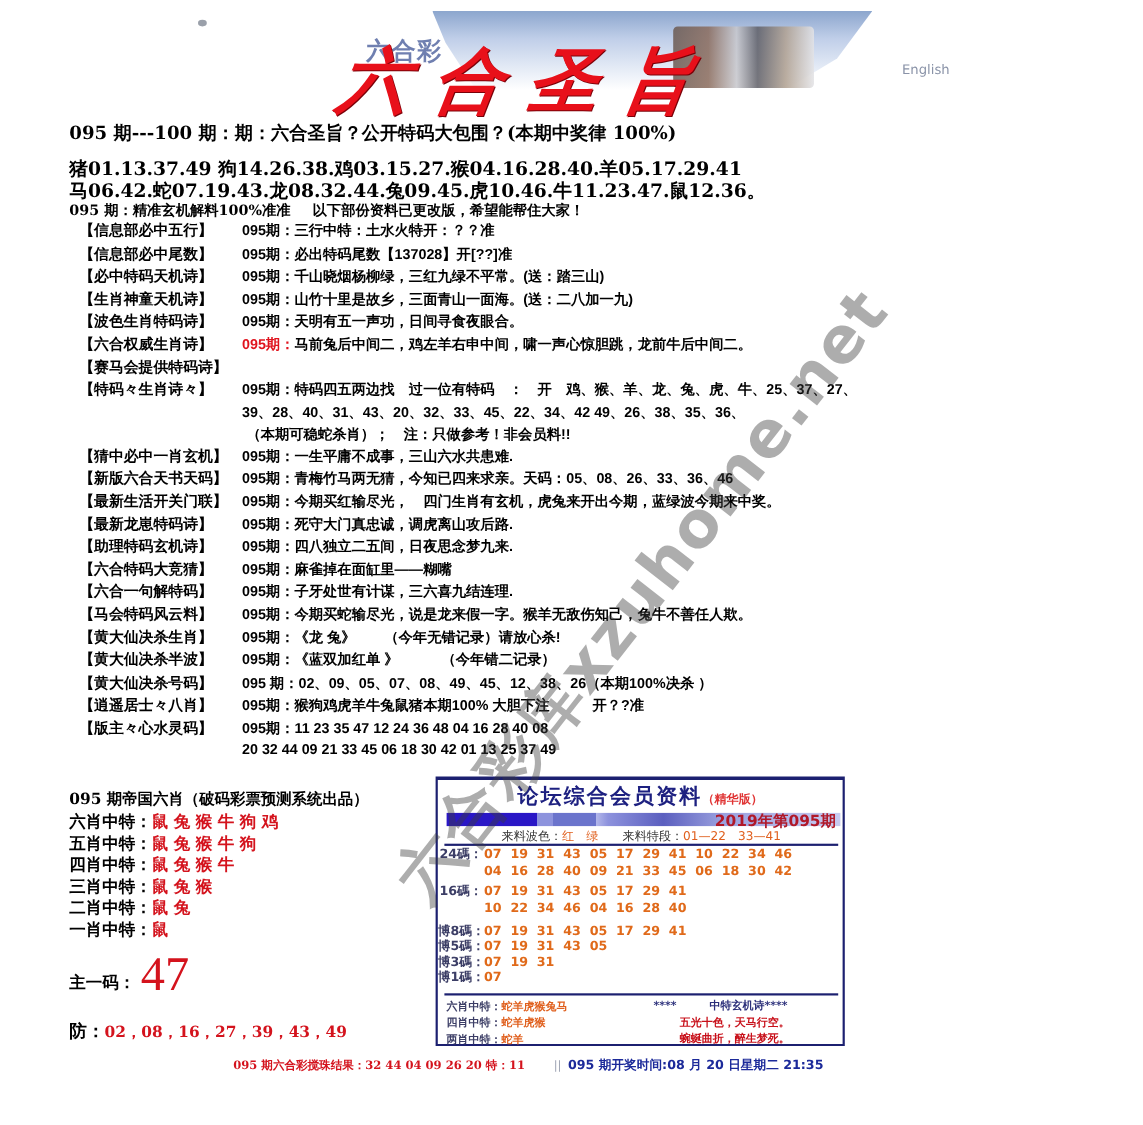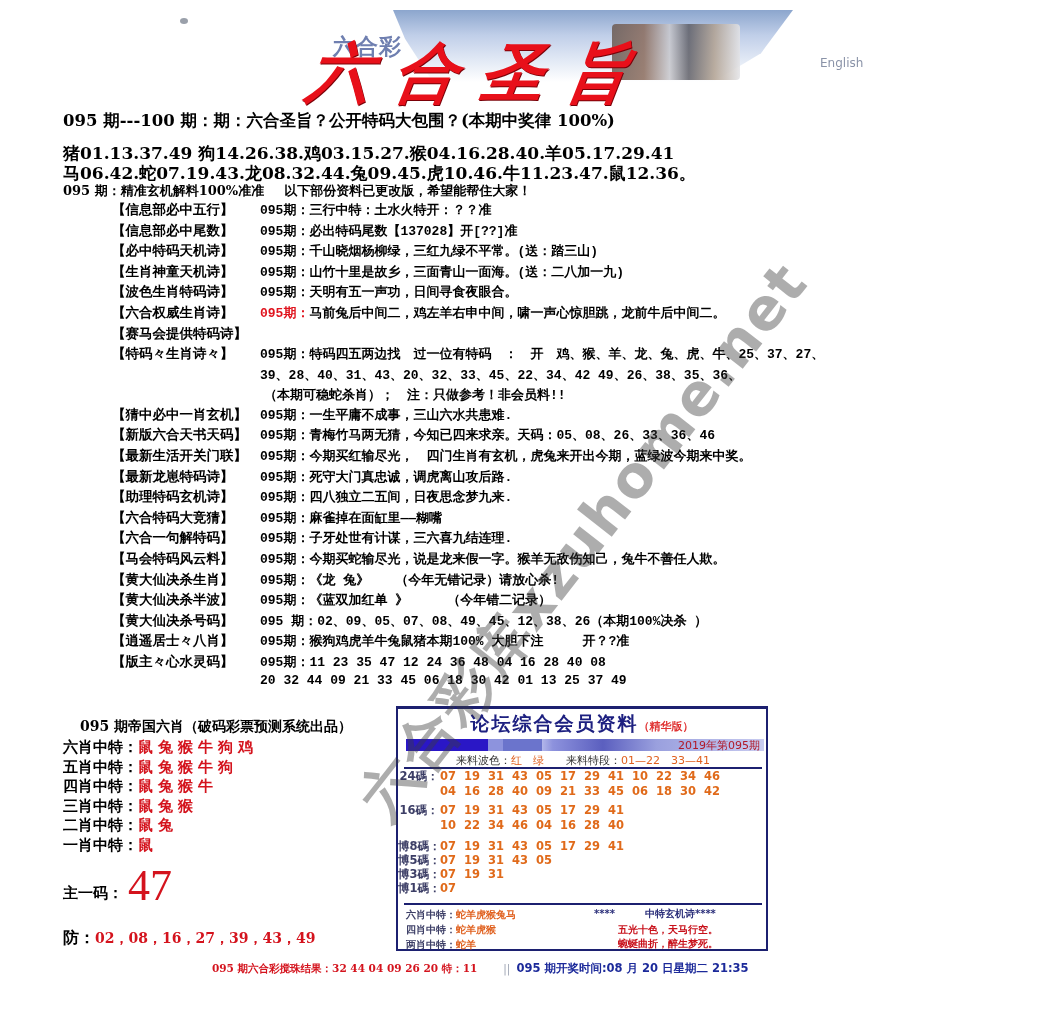--- a/index.html
+++ b/index.html
@@ -32,50 +32,50 @@
   .headline { position: absolute; left: 63px; top: 110px; font-family: "DejaVu Serif", serif; font-weight: bold; font-size: 16.5px; }
 
   .zodiac { position: absolute; left: 63px; font-family: "DejaVu Serif", serif; font-weight: bold; font-size: 17px; white-space: nowrap; }
   .zodiac.z1 { top: 142px; }
   .zodiac.z2 { top: 162px; }
   .intro { position: absolute; left: 63px; top: 182px; font-family: "DejaVu Serif", serif; font-weight: bold; font-size: 13px; white-space: nowrap; }
   .intro .gap { display: inline-block; width: 20px; }
 
   
   .tips { position: absolute; left: 72px; top: 200px; width: 760px; }
-  .tip { position: relative; height: 20.6px; font-size: 13px; font-weight: bold; white-space: nowrap; font-family: Liberation Mono, monospace; margin-left: 40px; }
+  .tip { position: relative; height: 20.6px; font-size: 13px; font-weight: bold; white-space: nowrap; font-family: Liberation Sans, sans-serif; }
   .tip .label { position: absolute; left: 0; top: 1px; font-size: 13.5px; }
   .tip .body { position: absolute; left: 148px; top: 1px; }
   .tip .body .period { color: #000; }
   .tip .body .period.red { color: #e0141e; }
   .tip.cont { height: 20px; }
 
   
-  .dg-title { position: absolute; left: 63px; top: 718px; font-family: "DejaVu Serif", serif; font-weight: bold; font-size: 14px; margin-left: 17px; }
+  .dg-title { position: absolute; left: 63px; top: 718px; font-family: "DejaVu Serif", serif; font-weight: bold; font-size: 14px; }
   .dg-list { position: absolute; left: 63px; top: 738px; }
   .dg-row { height: 19.5px; font-family: "DejaVu Serif", serif; font-weight: bold; font-size: 15px; white-space: nowrap; }
   .dg-row .k { color: #000; }
   .dg-row .v { color: #d4131d; letter-spacing: 5px; }
 
   .main-num-label { position: absolute; left: 63px; top: 884px; font-family: "DejaVu Serif", serif; font-weight: bold; font-size: 15px; }
   .main-num { position: absolute; left: 128px; top: 860px; font-family: "Liberation Serif", serif; font-size: 44px; color: #d4131d; }
   .guard { position: absolute; left: 63px; top: 928px; font-family: "DejaVu Serif", serif; font-weight: bold; font-size: 16px; }
   .guard .v { color: #d4131d; font-size: 14px; }
 
   
   .member {
     position: absolute; left: 396px; top: 706px; width: 372px; height: 245px;
     border: 2px solid #1c2070; border-top-width: 3px; background: #ffffff;
     font-family: "DejaVu Sans", sans-serif;
   }
   .member .m-title { position: absolute; left: 0; width: 100%; top: 2px; text-align: center; font-weight: bold; font-size: 19px; color: #1d2080; letter-spacing: 2px; }
   .member .m-title .ed { font-size: 11px; color: #e03434; letter-spacing: 0; }
   .member .m-bar { position: absolute; left: 8px; top: 30px; width: 358px; height: 12px;
     background: linear-gradient(90deg, #2a17c6 0%, #2a17c6 23%, #8d93dd 23%, #8d93dd 27%, #6b74cc 27%, #6b74cc 38%, #b3b7ea 38%, #8d92dd 41%, #5b5fbf 55%, #9aa0de 70%, #c8cbf0 100%); }
-  .member .m-year { position: absolute; right: 6px; top: 29px; font-size: 11px; font-weight: normal; color: #b01828; }
+  .member .m-year { position: absolute; right: 6px; top: 29px; font-size: 14px; font-weight: bold; color: #b01828; }
   .member .m-meta { position: absolute; left: 58px; top: 44px; font-size: 11px; color: #333; white-space: nowrap; }
   .member .m-meta .o { color: #e0601e; }
   .member .m-rule { position: absolute; left: 6px; width: 358px; height: 2px; background: #1c2070; }
   .member .m-rule.r1 { top: 58px; }
   .member .m-rule.r2 { top: 194px; }
   .member .grp { position: absolute; left: 0; font-size: 11.5px; font-weight: bold; color: #3c3e66; white-space: nowrap; }
   .member .grp .lab { display: inline-block; width: 42px; text-align: center; }
   .member .grp .nums { color: #e06a1a; word-spacing: 4px; }
   .member .lines { position: absolute; left: 8px; font-size: 10px; color: #3c3e66; font-weight: bold; }
   .member .lines .o { color: #e0601e; font-family: Liberation Mono, monospace; }

